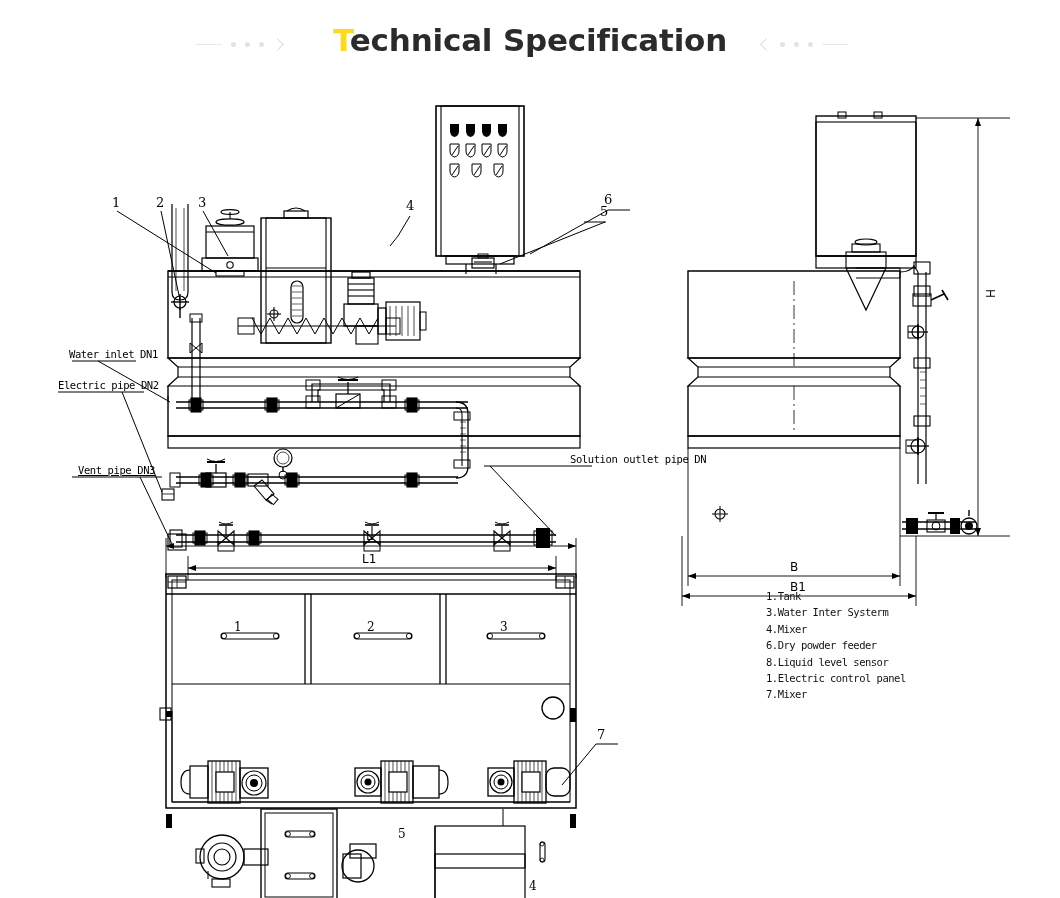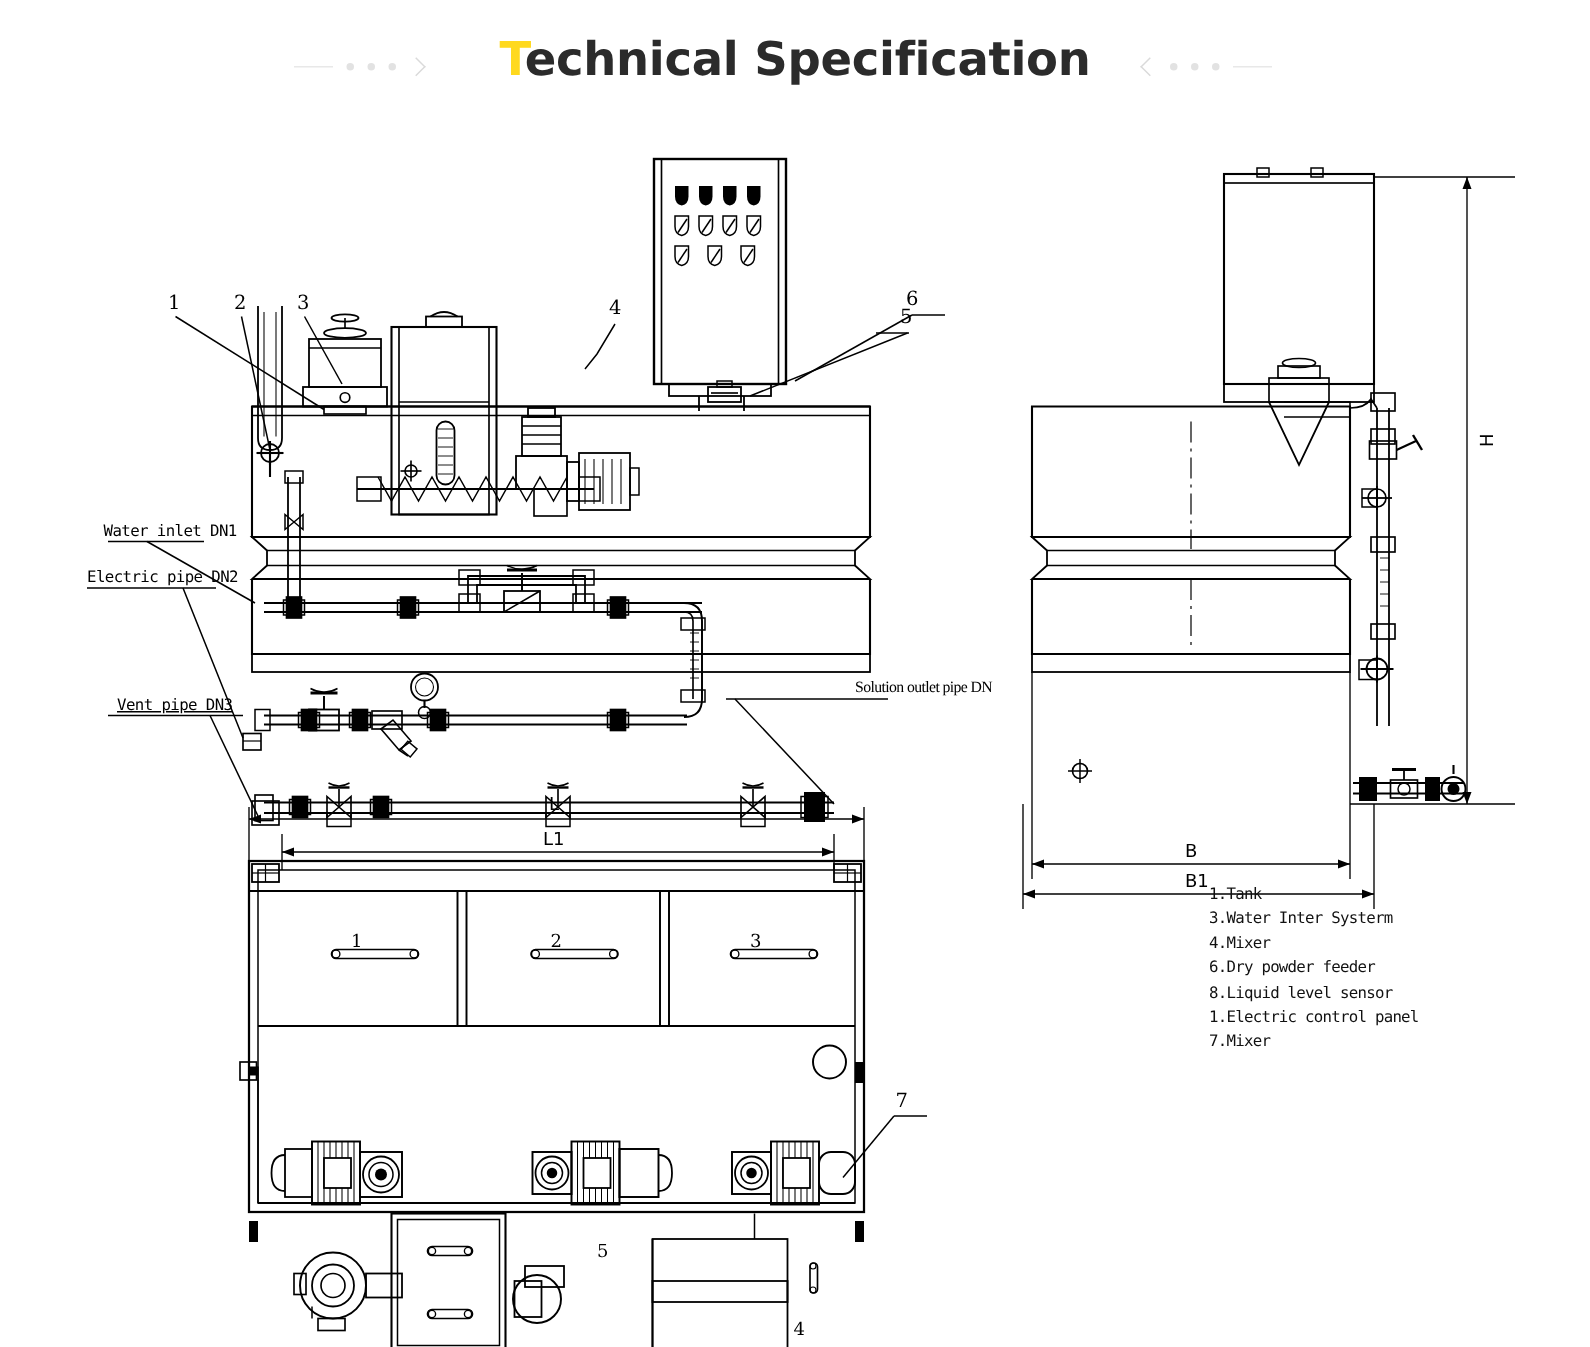--- a/index.html
+++ b/index.html
@@ -79,21 +79,20 @@
     left: 766px; top: 588px;
     width: 200px;
   }
   .legend-item {
     font-family: "DejaVu Sans Mono", monospace;
     font-size: 10.5px;
     color: #111111;
     line-height: 16.4px;
     white-space: nowrap;
     letter-spacing: -0.5px;
-    margin-left: 40px;
   }
 
   
   .lbl {
     position: absolute;
     font-family: "DejaVu Sans Mono", monospace;
     color: #000000;
     white-space: nowrap;
   }
   .lbl-num {
@@ -775,21 +774,21 @@
     <div class="lbl lbl-num" style="left:112px; top:109px;">1</div>
     <div class="lbl lbl-num" style="left:156px; top:109px;">2</div>
     <div class="lbl lbl-num" style="left:198px; top:109px;">3</div>
     <div class="lbl lbl-num" style="left:406px; top:112px;">4</div>
     <div class="lbl lbl-num" style="left:600px; top:118px;">5</div>
     <div class="lbl lbl-num" style="left:604px; top:106px;">6</div>
 
     <div class="lbl lbl-port" style="left:54px; top:262px;margin-left:15px;">Water inlet DN1</div>
     <div class="lbl lbl-port" style="left:58px; top:293px;">Electric pipe DN2</div>
     <div class="lbl lbl-port" style="left:78px; top:378px;text-decoration:underline;">Vent pipe DN3</div>
-    <div class="lbl lbl-port" style="left:570px; top:367px;font-family:Liberation Serif, serif;">Solution outlet pipe DN</div>
+    <div class="lbl lbl-port" style="left:570px; top:367px;">Solution outlet pipe DN</div>
 
     <div class="lbl lbl-dim lbl-vert" style="left:984px; top:212px;">H</div>
     <div class="lbl lbl-dim" style="left:790px; top:474px;">B</div>
     <div class="lbl lbl-dim" style="left:790px; top:494px;">B1</div>
 
     <div class="lbl lbl-dim" style="left:366px; top:443px;">L</div>
     <div class="lbl lbl-dim" style="left:362px; top:466px;">L1</div>
 
     <div class="lbl lbl-chamber" style="left:234px; top:534px;">1</div>
     <div class="lbl lbl-chamber" style="left:367px; top:534px;">2</div>

